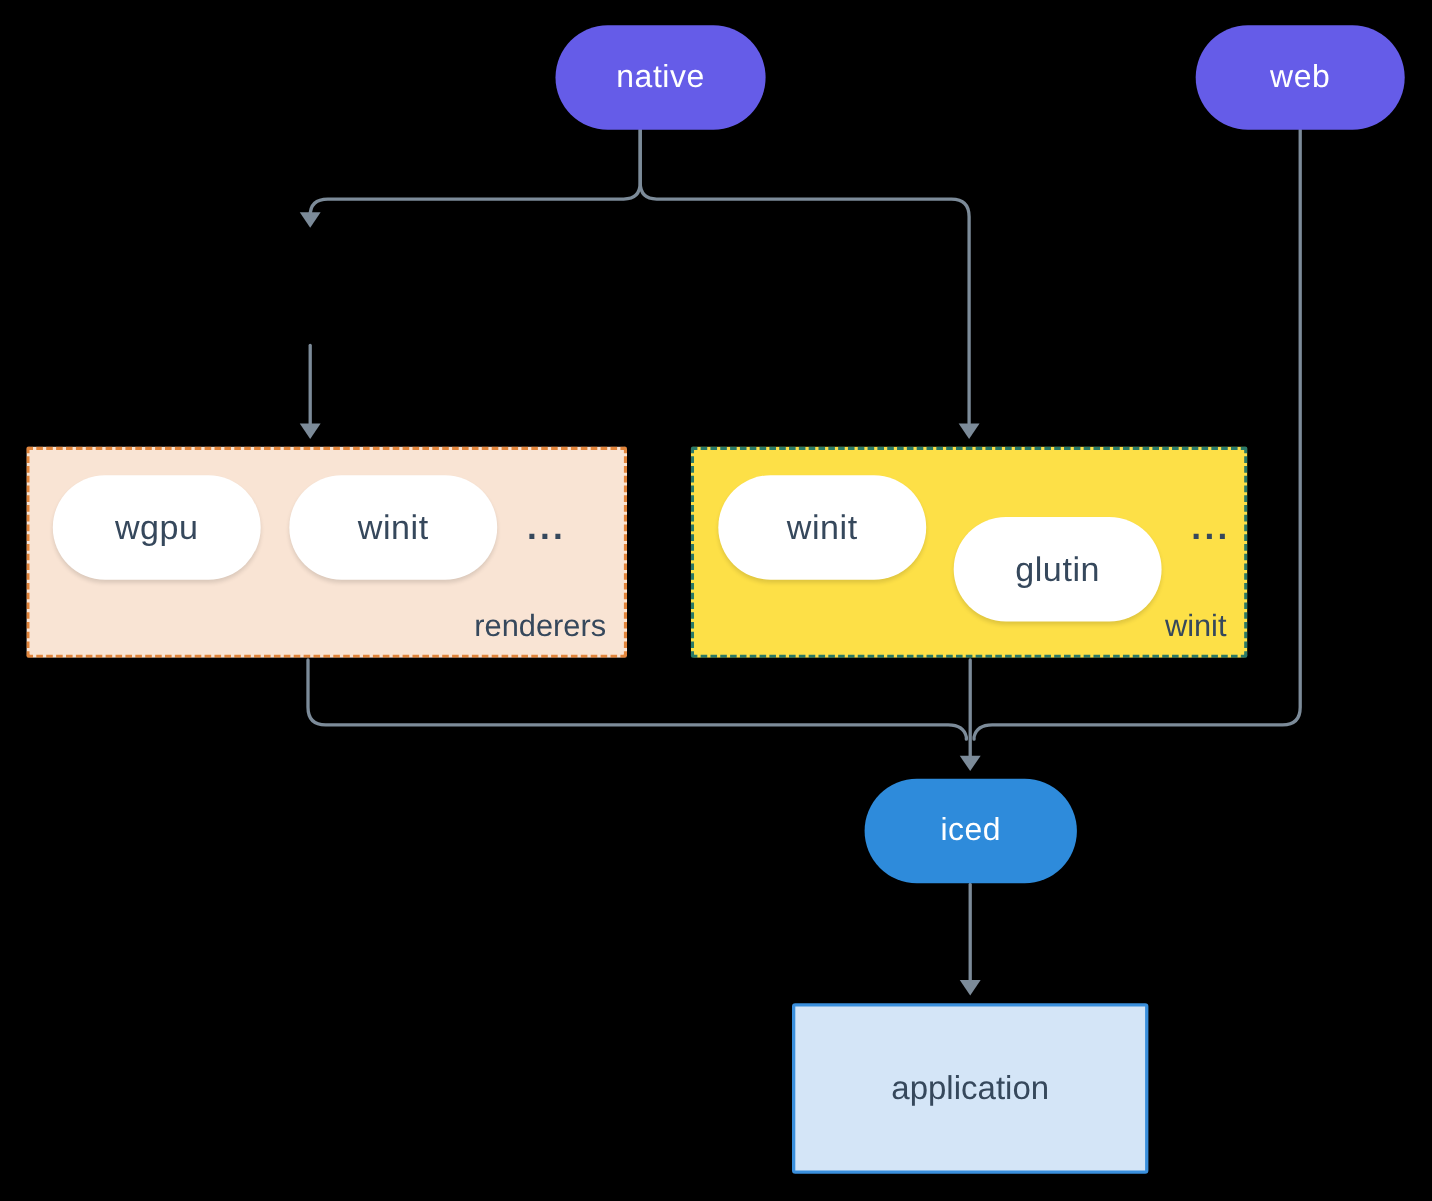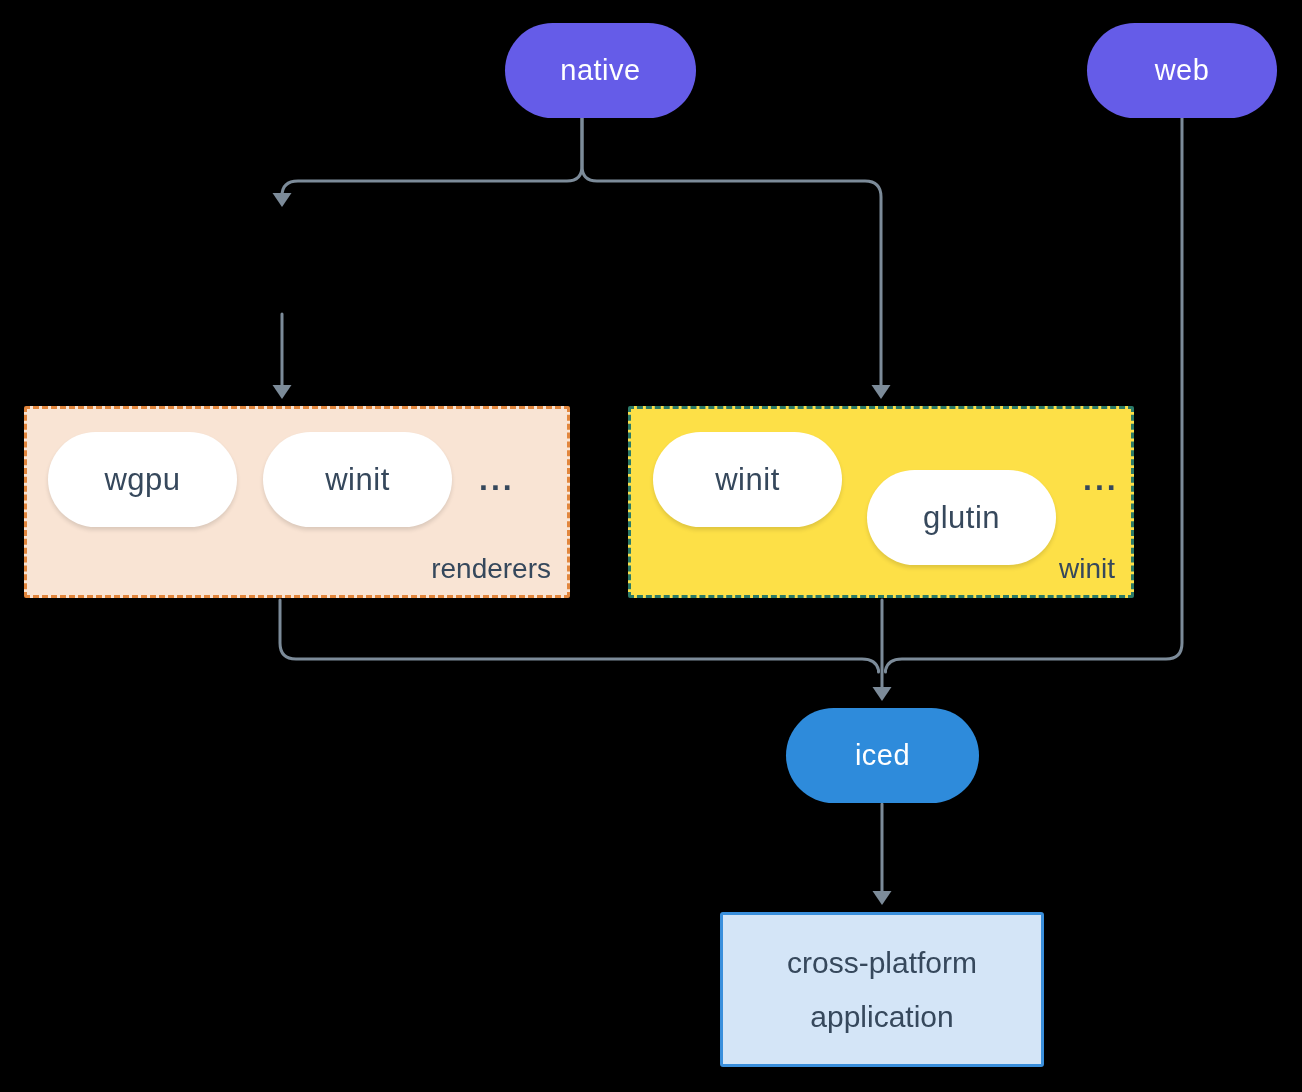--- a/index.html
+++ b/index.html
@@ -131,17 +131,16 @@
     </div>
     <div class="dots" style="left:452px; top:52px;">...</div>
     <div class="group-label">winit</div>
   </div>
 
   <div class="pill blue" style="left:786px; top:708px; width:193px; height:95px;text-align:center;">
     <span>iced</span>
   </div>
 
   <div class="appbox" style="left:720px; top:912px; width:324px; height:155px;">
-    <div>cross-platform</div>
     <div>application</div>
   </div>
 
 </div>
 
 </body></html>

